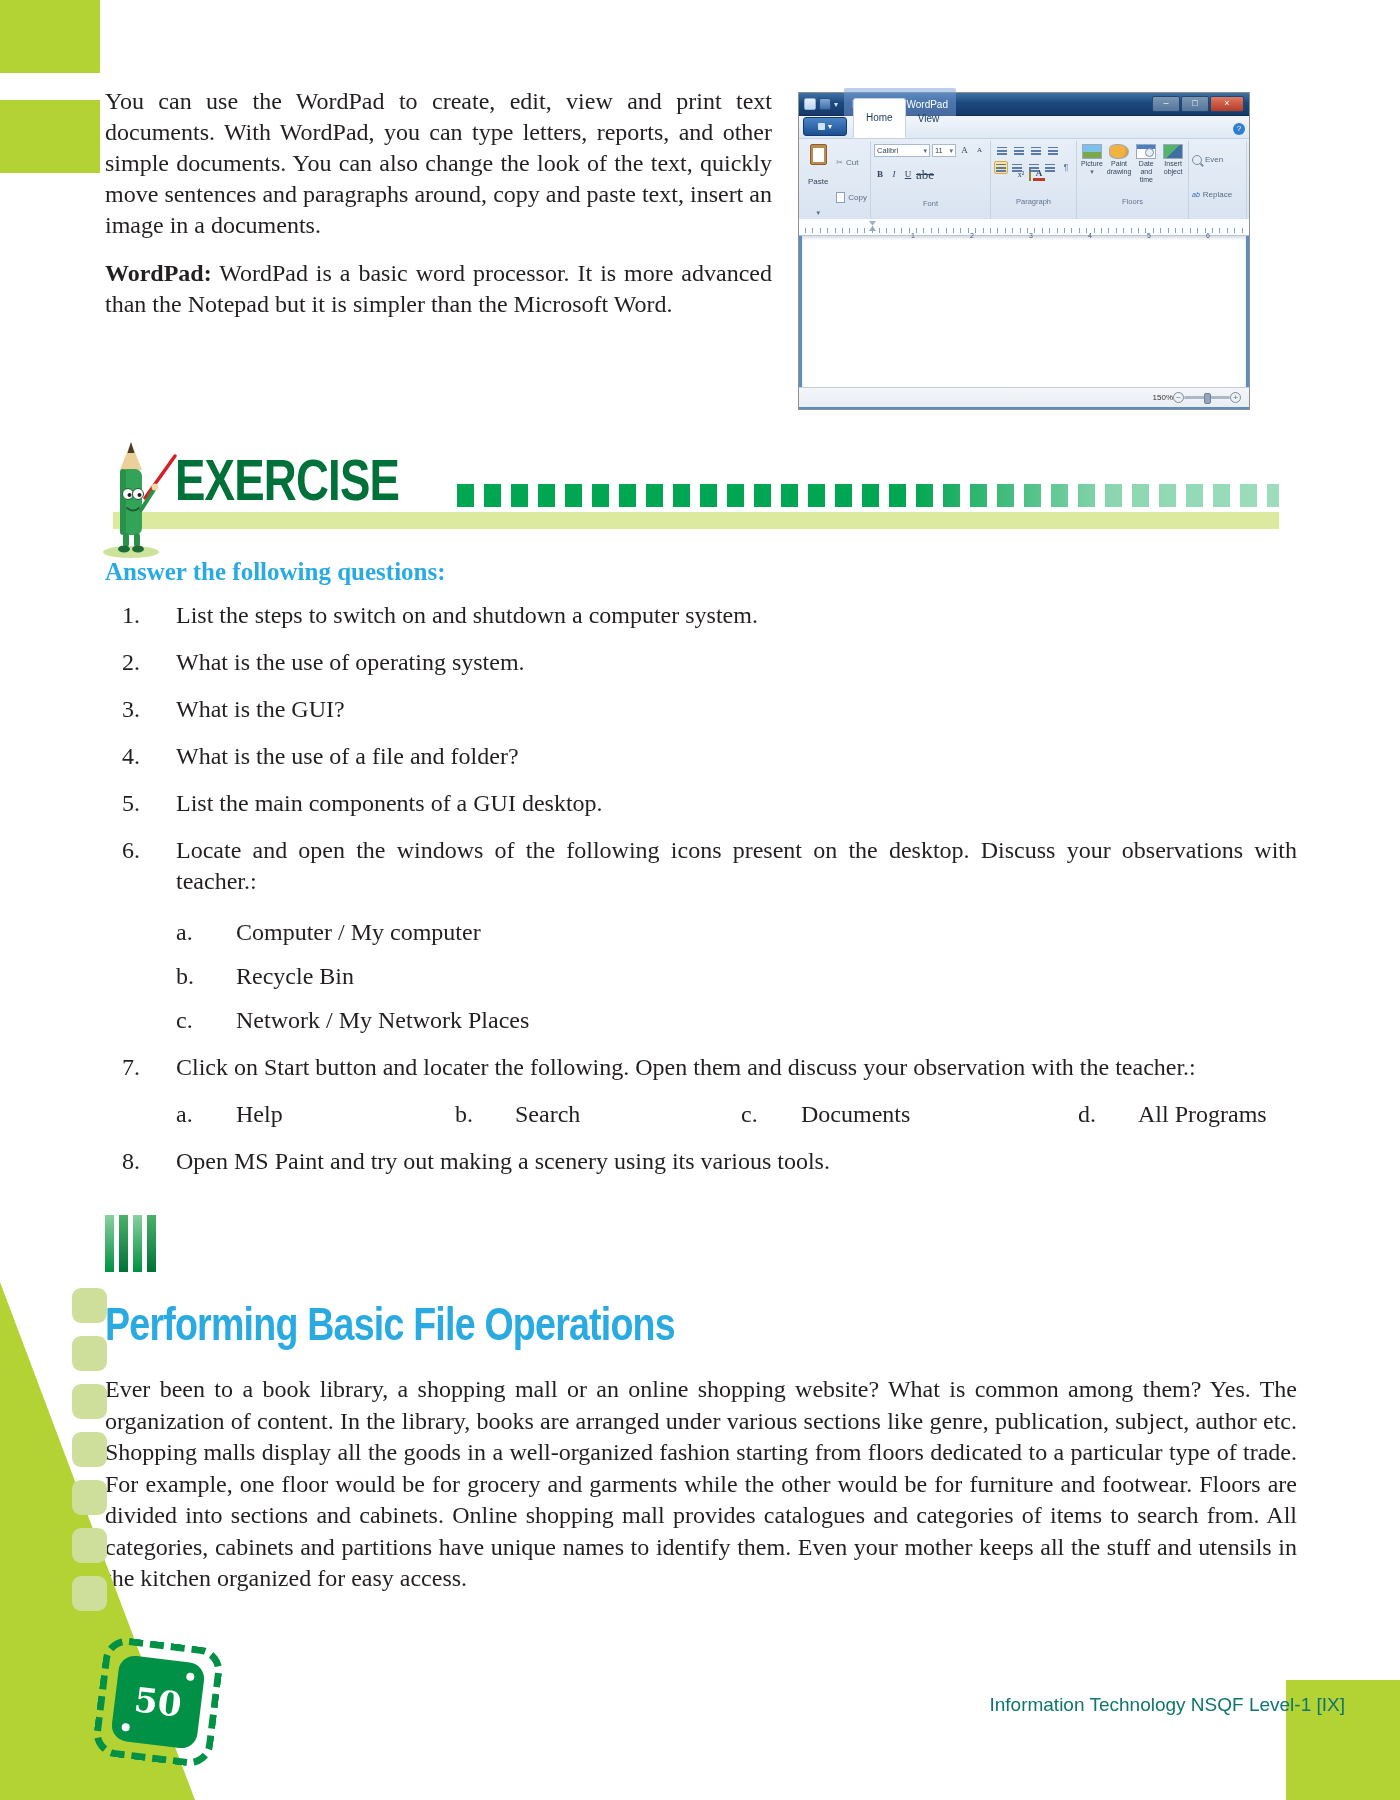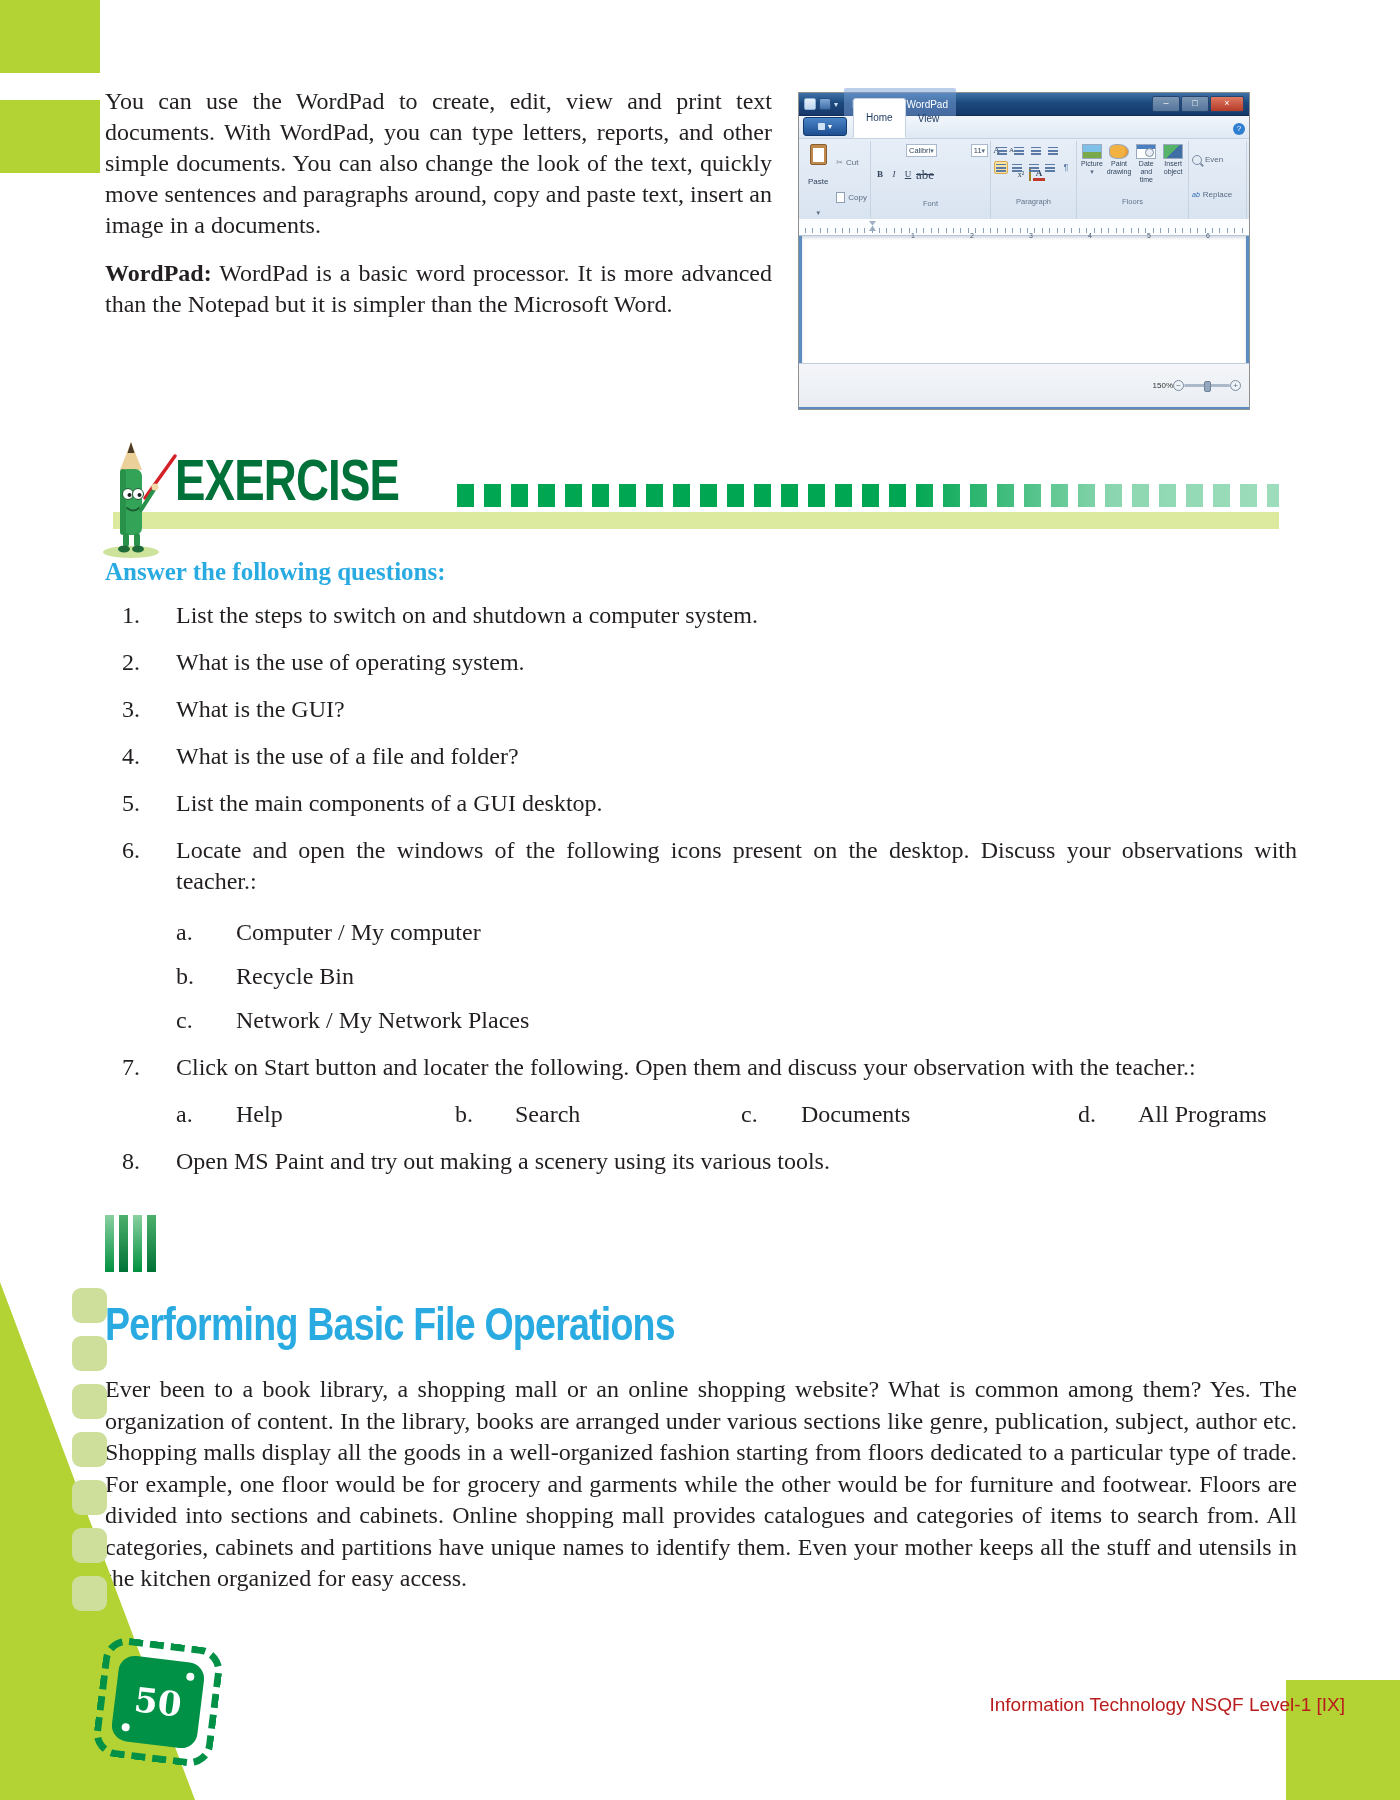--- a/index.html
+++ b/index.html
@@ -53,21 +53,21 @@
   .dd{font-size:7px;color:#5a6b80;}
   .cutcopy{display:flex;flex-direction:column;gap:4px;margin-left:4px;font-size:8px;color:#5a6b80;padding-top:3px;}
   .cutcopy .row{display:flex;align-items:center;gap:3px;white-space:nowrap;}
   .mini-ic{font-size:8px;color:#7c8da2;}
   .copy-ic{width:7px;height:9px;background:#fff;border:1px solid #8fa0b4;box-shadow:2px -2px 0 -1px #dfe7f0;}
   
   .g-font{width:120px;}
   .g-font .rgroup-content{flex-direction:column;}
   .fc-row{display:flex;gap:2px;align-items:center;}
   .combo{height:13px;border:1px solid #a9bace;background:#fff;font-size:7.5px;color:#33445c;
-         display:flex;align-items:center;justify-content:space-between;padding:0 2px;box-sizing:border-box;margin-left:32px;}
+         display:flex;align-items:center;justify-content:space-between;padding:0 2px;box-sizing:border-box;}
   .combo.family{width:56px;}
   .combo.size{width:24px;}
   .sbtn{min-width:13px;height:13px;font-size:9px;line-height:13px;text-align:center;color:#33445c;
         font-family:"Liberation Serif",serif;}
   .sbtn.small{font-size:7px;}
   .fmt-row{display:flex;gap:2px;align-items:center;margin-top:4px;}
   .fbtn{min-width:12px;height:13px;font-size:9px;line-height:13px;text-align:center;color:#33445c;
         font-family:"Liberation Serif",serif;}
   .fbtn.b{font-weight:bold}.fbtn.i{font-style:italic}.fbtn.u{text-decoration:underline}
   .fbtn.st{text-decoration:line-through;font-size:13px;}
@@ -107,21 +107,21 @@
   .wp-ruler::after{content:"";position:absolute;left:6px;right:6px;bottom:2px;height:5px;
                    background:repeating-linear-gradient(90deg,#8fa0b4 0 1px,transparent 1px 7.4px);}
   .rnum{position:absolute;top:1px;font-size:7px;color:#44566e;}
   .rn0{left:112px}.rn1{left:171px}.rn2{left:230px}.rn3{left:289px}.rn4{left:348px}.rn5{left:407px}
   .indent-marker{position:absolute;left:70px;top:2px;width:7px;height:10px;background:#9fb0c4;
                  clip-path:polygon(0 0,100% 0,50% 45%,100% 100%,0 100%,50% 45%);}
   
   .wp-doc{flex:1;background:#fff;border-left:3px solid #5d8cc0;border-right:3px solid #5d8cc0;
           box-shadow:inset 0 2px 3px rgba(90,110,140,.25);}
   .wp-status{height:19px;flex:none;display:flex;align-items:center;justify-content:flex-end;
-             background:linear-gradient(#f4f6f9,#e9edf2);border-top:1px solid #c3cdd9;padding:12px 8px;
+             background:linear-gradient(#f4f6f9,#e9edf2);border-top:1px solid #c3cdd9;padding:0 8px;
              font-size:8px;color:#333;border-bottom:2px solid #5d8cc0;}
   .zoom-circle{width:11px;height:11px;border:1px solid #7a8ca0;border-radius:50%;font-size:8px;
                line-height:10px;text-align:center;color:#5a6b80;box-sizing:border-box;}
   .zoom-slider{width:46px;height:3px;background:#aab8c8;position:relative;border-radius:2px;}
   .zoom-thumb{position:absolute;left:20px;top:-3px;width:5px;height:9px;background:#93a7bc;border:1px solid #6f8298;border-radius:2px;}
   
   .ex-banner{position:absolute;left:105px;top:452px;width:1192px;height:80px;}
   .ex-bar{position:absolute;left:8px;right:18px;top:60px;height:17px;background:#dcea9f;z-index:1;}
   .ex-squares{position:absolute;left:352px;right:18px;top:32px;height:23px;z-index:2;
               background:repeating-linear-gradient(90deg,#00a651 0 17px,transparent 17px 27px);}
@@ -160,21 +160,21 @@
   .session-para{position:absolute;left:105px;top:1374px;width:1192px;font-size:24px;line-height:31.5px;text-align:justify;}
   
   .chip-wrap{position:absolute;left:98px;top:1642px;width:120px;height:120px;transform:rotate(7deg);z-index:3;}
   .chip-pins{position:absolute;inset:0;border:7px dashed #019146;border-radius:24px;}
   .chip-body{position:absolute;left:17px;top:17px;width:86px;height:86px;background:#019146;border-radius:16px;
              display:flex;align-items:center;justify-content:center;}
   .chip-num{color:#fff;font-family:"DejaVu Serif",serif;font-weight:bold;font-size:34px;}
   .chip-dot1{position:absolute;right:10px;top:10px;width:8px;height:8px;border-radius:50%;background:#fff;}
   .chip-dot2{position:absolute;left:10px;bottom:10px;width:8px;height:8px;border-radius:50%;background:#fff;}
   .footer-text{position:absolute;right:55px;top:1694px;font-family:"Liberation Sans",sans-serif;
-               font-size:19px;color:#b91c1c;}
+               font-size:19px;color:#0f766e;}
 </style>
 </head>
 <body>
 
 <div class="page">
 
   <div class="deco-top1"></div>
   <div class="deco-top2"></div>
   <div class="deco-wedge"></div>
   <div class="deco-sq-col">

